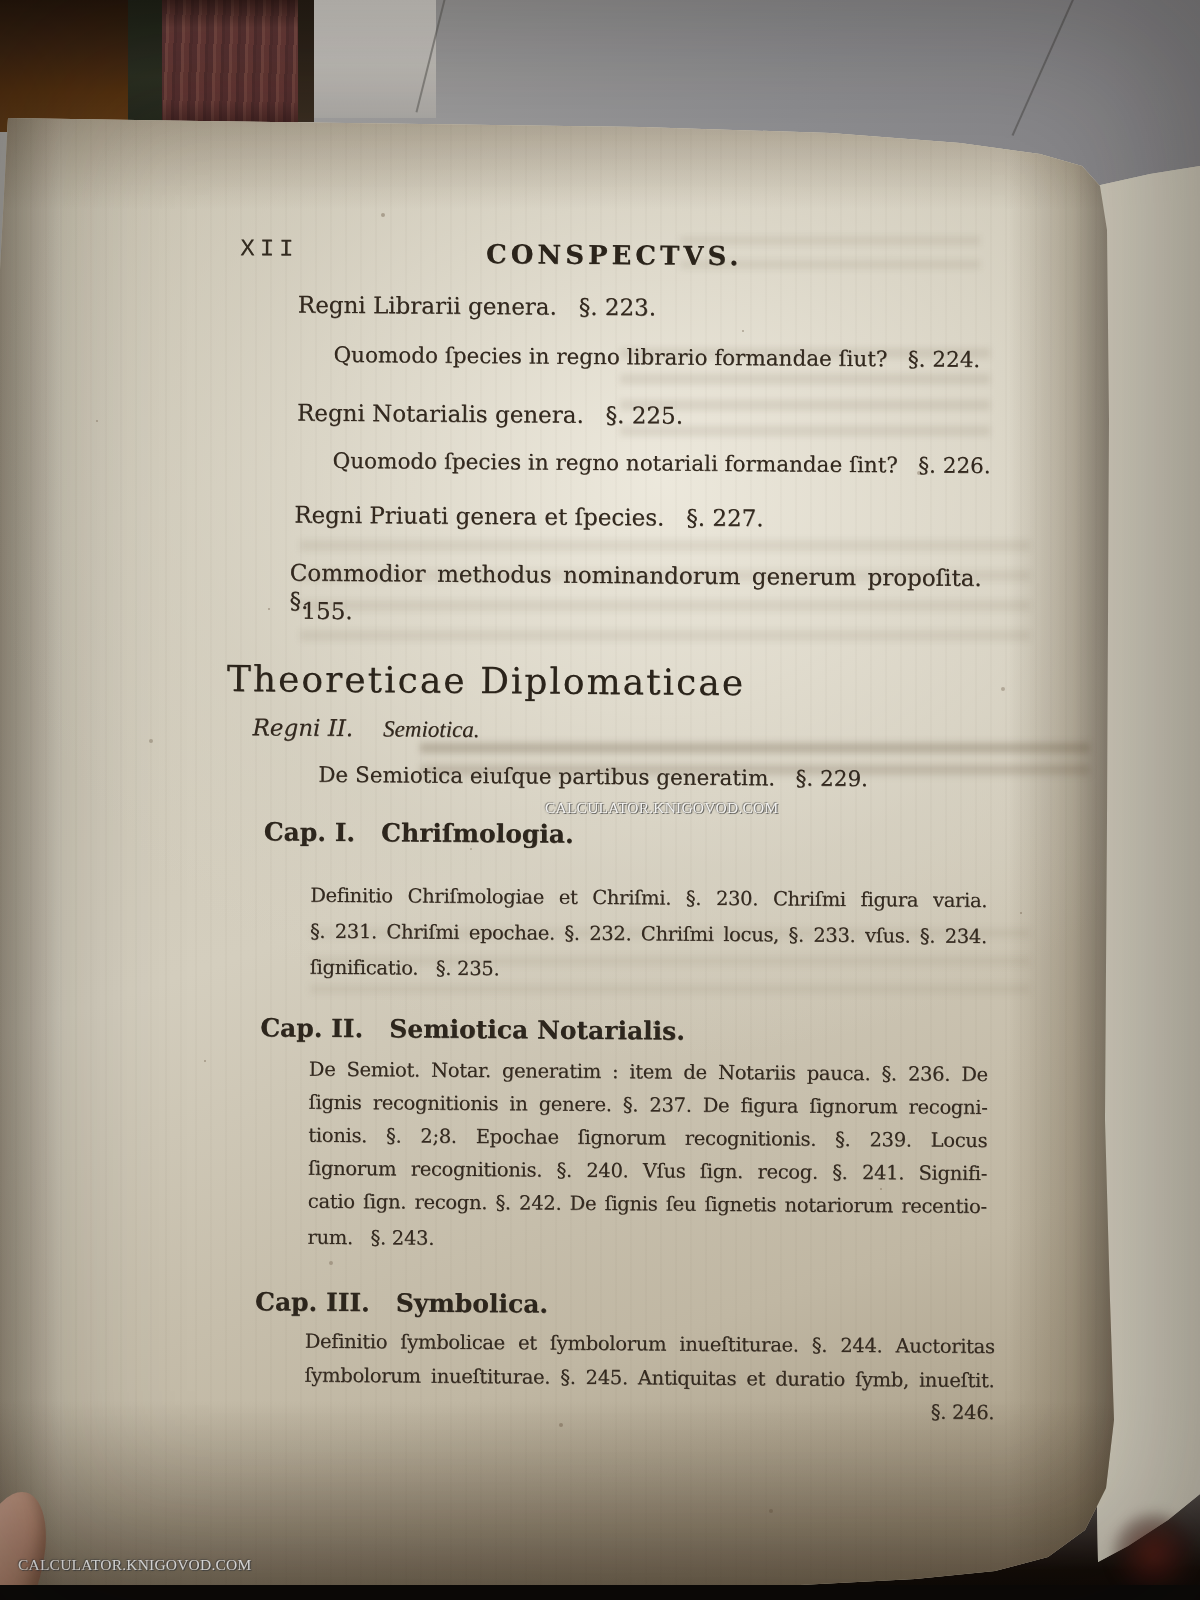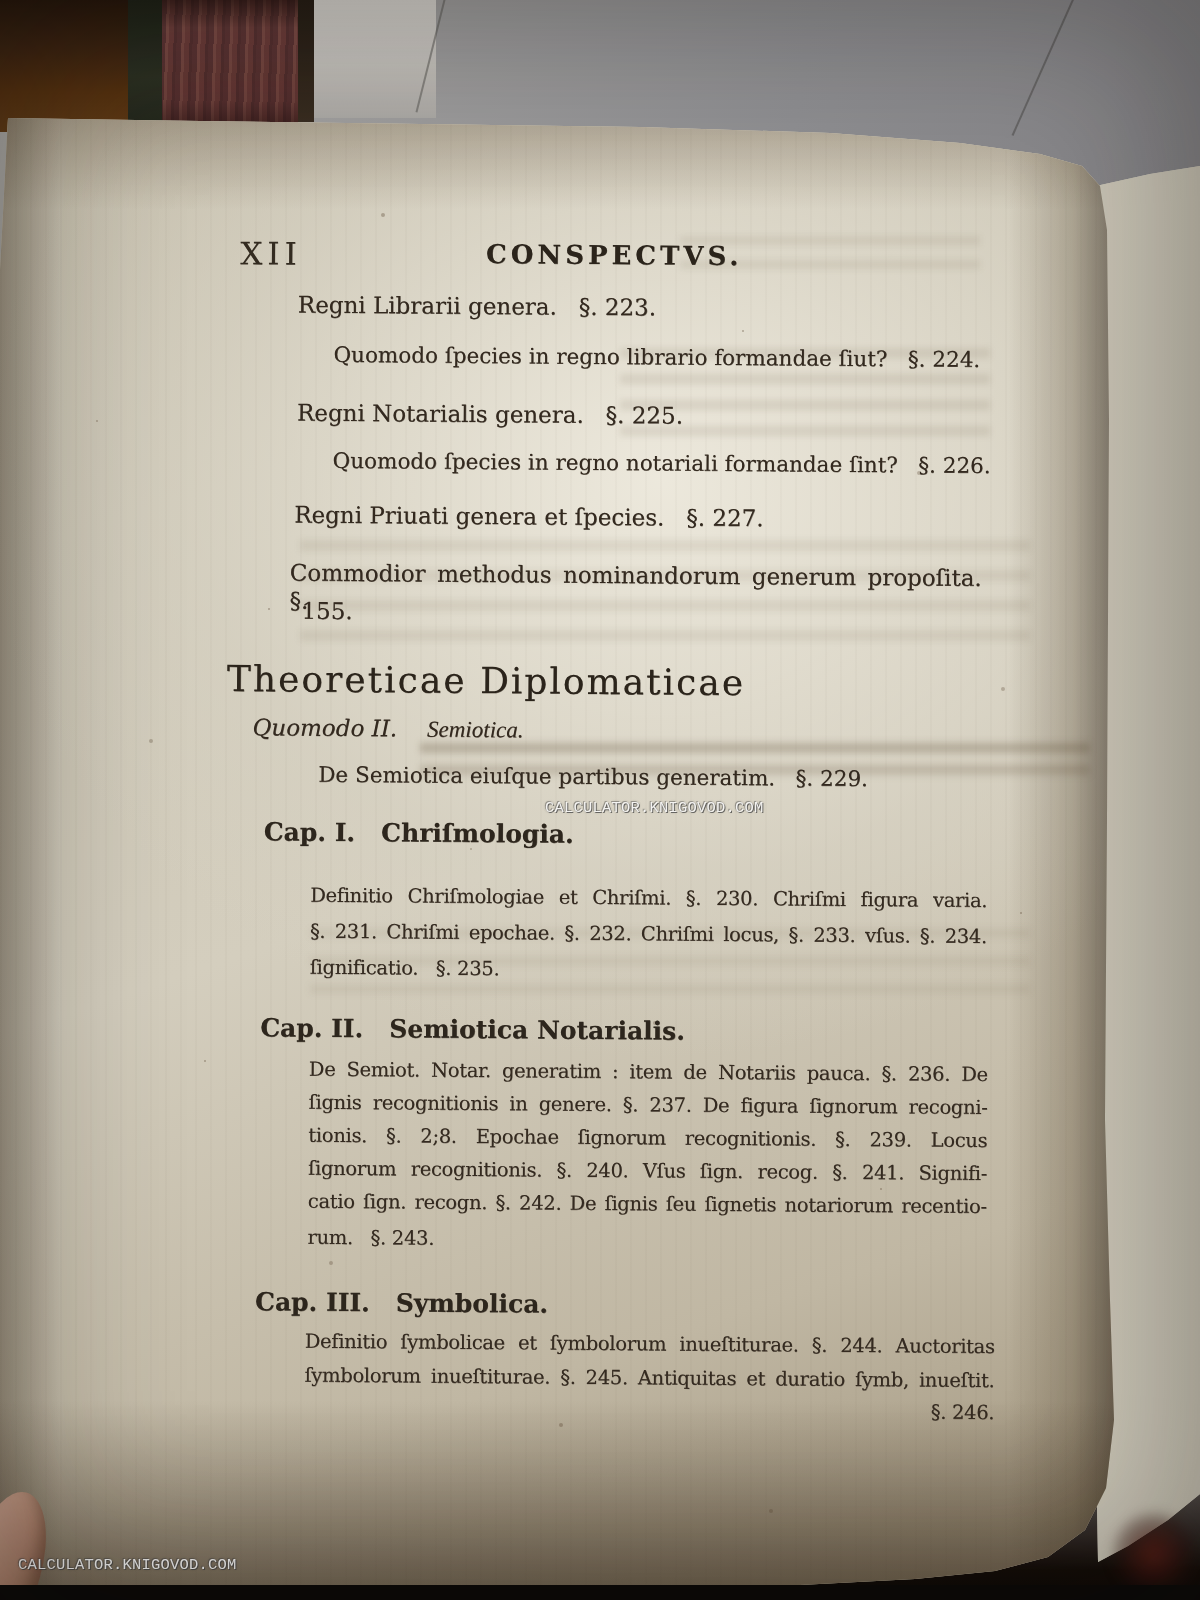--- a/index.html
+++ b/index.html
@@ -79,23 +79,23 @@
   .bigtitle{font-size:36px;letter-spacing:2px;color:#2b241b;}
   .italic{font-style:italic;font-size:23px;}
   .caphead{font-size:25px;font-weight:bold;color:#2d261d;}
   .caphead .name{margin-left:26px;}
   .italic .name{margin-left:30px;font-family:Liberation Serif, serif;}
   .pline{position:absolute;white-space:normal;font-size:19.5px;letter-spacing:-.3px;color:#342a20;
     text-shadow:.3px .4px .6px rgba(48,38,28,.5);line-height:1.2;}
   .pjust{text-align:justify;text-align-last:justify;}
   .pright{text-align:right;}
   .runhead{font-weight:bold;font-size:26px;letter-spacing:4px;color:#2b241b;text-align:center;}
-  .folio{font-size:31px;letter-spacing:5px;color:#332b20;}
+  .folio{font-size:24px;letter-spacing:5px;color:#332b20;font-family:Liberation Mono, monospace;}
   
-  .watermark{position:absolute;font-family:Liberation Mono, monospace;
+  .watermark{position:absolute;font-family:Liberation Serif, serif;
     font-size:15.5px;letter-spacing:.2px;color:rgba(252,252,252,.95);
     text-shadow:1px 1px 0 rgba(70,70,70,.85),-1px -1px 0 rgba(70,70,70,.45),0 0 3px rgba(0,0,0,.35);}
   #wm-center{left:545px;top:799px;opacity:.9;}
   #wm-bottom{left:18px;top:1556px;}
   #finger{left:-28px;top:1490px;width:70px;height:150px;border-radius:48% 52% 30% 30%;
     transform:rotate(16deg);
     background:linear-gradient(105deg,#cfa792,#ad826d 55%,#8e6750 90%);
     box-shadow:inset -8px -10px 14px rgba(80,50,35,.45);}
   #bottom-strip{left:0;top:1585px;width:1200px;height:15px;background:#0a0807;}
   #vignette{left:0;top:0;width:1200px;height:1600px;pointer-events:none;
@@ -137,21 +137,21 @@
 
     <div class="line toc1" style="left:294px;top:294px;">Regni Librarii genera.   §. 223.</div>
     <div class="line toc2" style="left:330px;top:344px;">Quomodo ſpecies in regno librario formandae ſiut?   §. 224.</div>
     <div class="line toc1" style="left:294px;top:402px;">Regni Notarialis genera.   §. 225.</div>
     <div class="line toc2" style="left:330px;top:450px;">Quomodo ſpecies in regno notariali formandae ſint?   §. 226.</div>
     <div class="line toc1" style="left:292px;top:504px;">Regni Priuati genera et ſpecies.   §. 227.</div>
     <div class="line toc1 just" style="left:288px;top:562px;width:692px;">Commodior methodus nominandorum generum propoſita. §.</div>
     <div class="line toc1" style="left:300px;top:600px;">155.</div>
 
     <div class="line bigtitle" style="left:226px;top:660px;">Theoreticae Diplomaticae</div>
-    <div class="line italic" style="left:252px;top:717px;"><span>Quomodo II.</span><span class="name">Semiotica.</span></div>
+    <div class="line italic" style="left:252px;top:717px;"><span>Regni II.</span><span class="name">Semiotica.</span></div>
     <div class="line toc2" style="left:318px;top:764px;">De Semiotica eiuſque partibus generatim.   §. 229.</div>
 
     <div class="line caphead" style="left:264px;top:820px;"><span>Cap. I.</span><span class="name">Chriſmologia.</span></div>
     <div class="pline pjust" style="left:311px;top:886px;width:677px;">Definitio Chriſmologiae et Chriſmi. §. 230. Chriſmi figura varia.</div>
     <div class="pline pjust" style="left:311px;top:922px;width:677px;">§. 231. Chriſmi epochae. §. 232. Chriſmi locus, §. 233. vſus. §. 234.</div>
     <div class="pline" style="left:311px;top:958px;width:677px;white-space:pre;">ſignificatio.   §. 235.</div>
 
     <div class="line caphead" style="left:262px;top:1016px;"><span>Cap. II.</span><span class="name">Semiotica Notarialis.</span></div>
     <div class="pline pjust" style="left:311px;top:1060px;width:679px;">De Semiot. Notar. generatim : item de Notariis pauca. §. 236. De</div>
     <div class="pline pjust" style="left:311px;top:1093px;width:679px;">ſignis recognitionis in genere. §. 237. De figura ſignorum recogni-</div>

